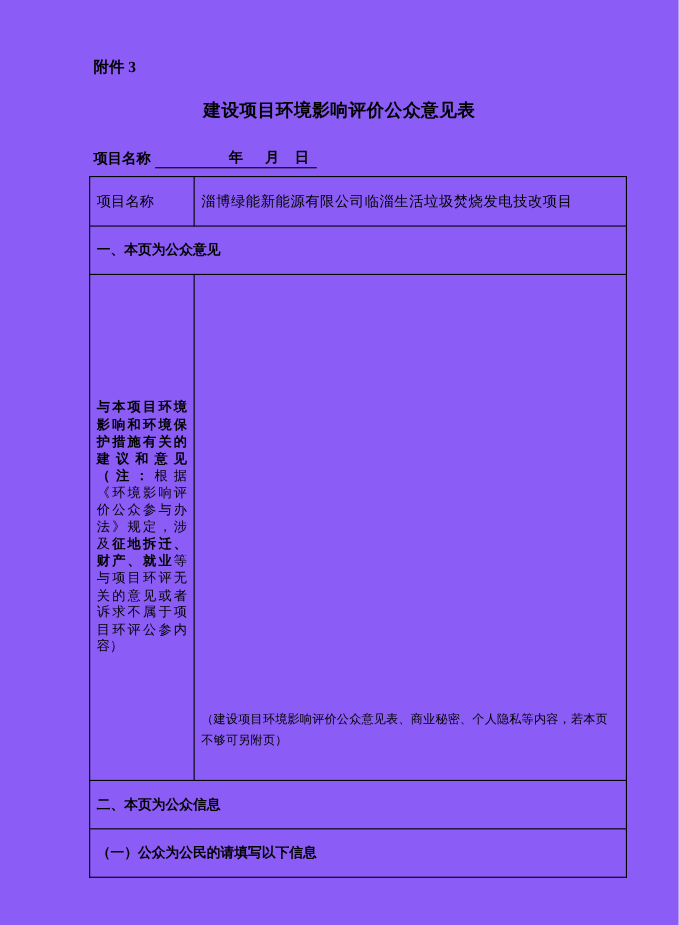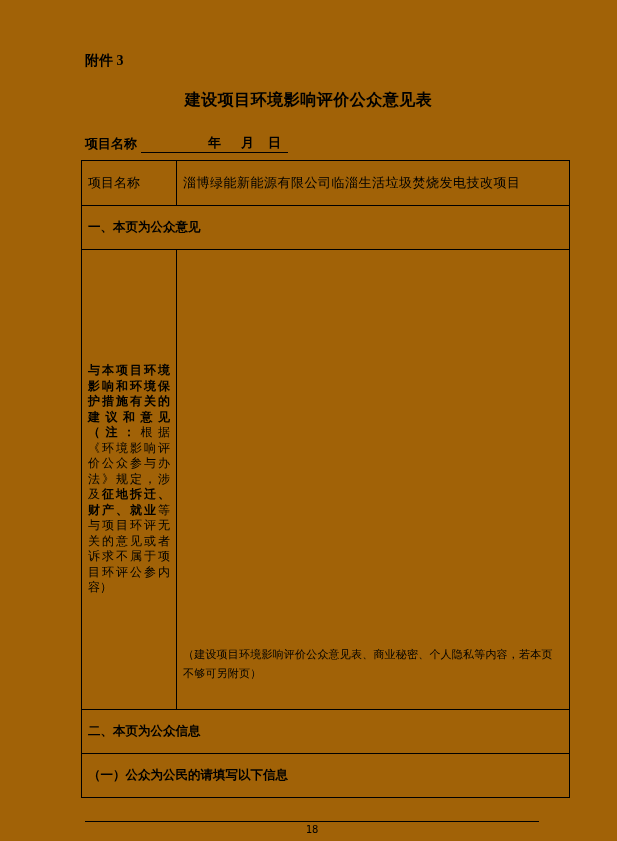--- a/index.html
+++ b/index.html
@@ -1,21 +1,21 @@
 <!DOCTYPE html>
 <html><head>
 <meta charset="utf-8">
 <style>
   html, body { margin:0; padding:0; background:#e8e8e8; }
   .page {
     position:relative;
     width:617px;
     height:841px;
     margin:0 auto;
-    background:#a16207;
+    background:#8b5cf6;
     color:#000;
     font-family:"Liberation Serif", serif;
     overflow:hidden;
   }
 
   .attachment {
     position:absolute;
     left:85px;
     top:52px;
     font-size:14px;
@@ -164,18 +164,14 @@
       <tr style="height:40px">
         <td class="section-cell" colspan="2">二、本页为公众信息</td>
       </tr>
 
       <tr style="height:29px">
         <td class="section-cell" colspan="2">（一）公众为公民的请填写以下信息</td>
       </tr>
     </tbody>
   </table>
 
-  <div class="footer">
-    <div class="footer-line"></div>
-    <div class="page-number">18</div>
-  </div>
 
 </div>
 
 </body></html>

